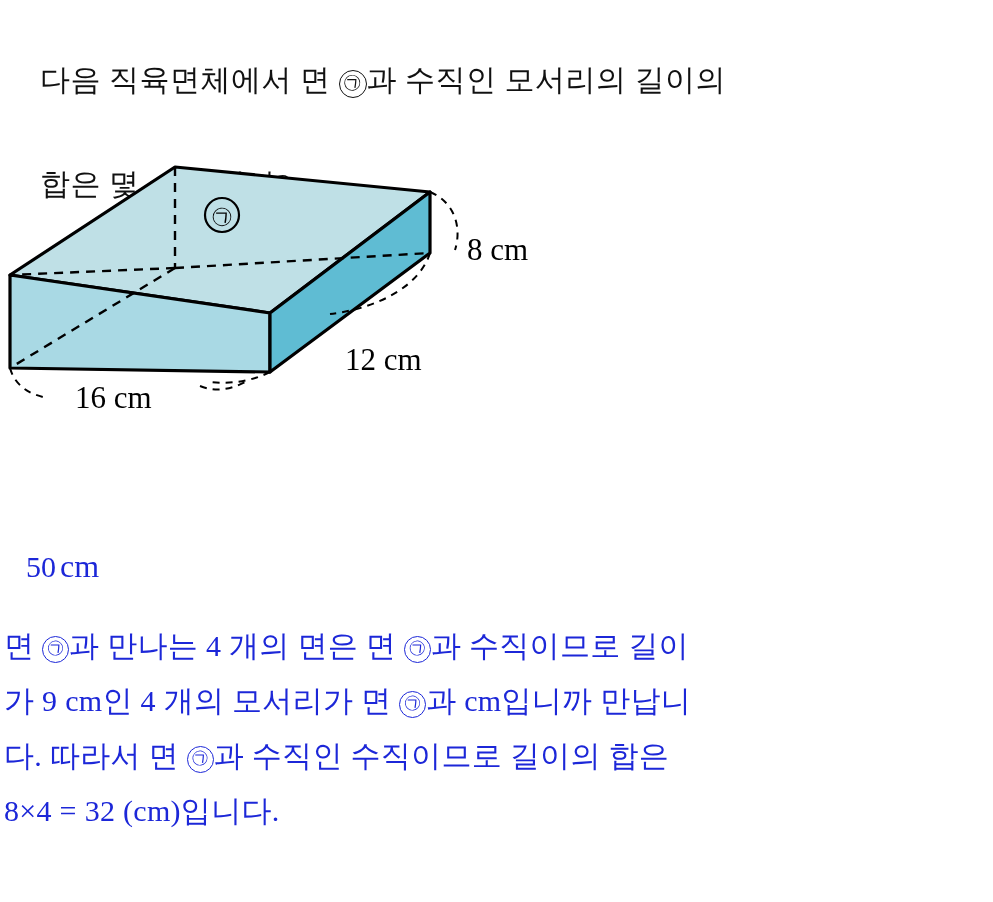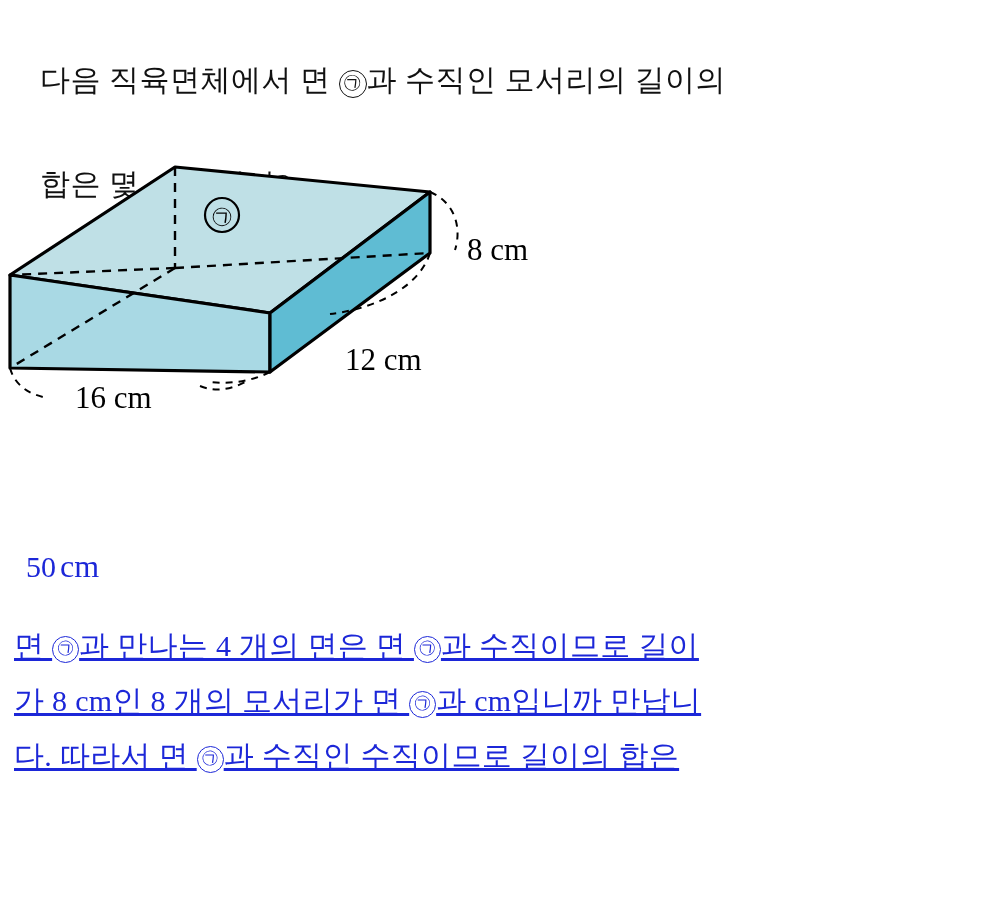--- a/index.html
+++ b/index.html
@@ -46,28 +46,27 @@
     font-size: 30px;
     color: #1c27d8;
     font-family: "Liberation Serif", serif;
   }
   .answer .unit {
     font-size: 32px;
     padding-left: 4px;
   }
   .explain {
     position: absolute;
-    left: 14px;
+    left: 4px;
     top: 618px;
     width: 970px;
     font-size: 30px;
     line-height: 55px;
     color: #1c27d8;
     letter-spacing: 0.3px;
-    text-decoration: underline;
   }
   .explain .ln {
     display: block;
     white-space: pre;
   }
   .sym {
     display: inline-block;
     width: 25px;
     height: 25px;
     border: 1.6px solid currentColor;
@@ -133,17 +132,18 @@
       <text x="75" y="258" font-family="Liberation Serif, serif" font-size="31" fill="#000">16 cm</text>
     </svg>
   </div>
 
   <div class="answer">
     <span class="math">50</span><span class="unit">cm</span>
   </div>
 
   <div class="explain">
     <span class="ln"><span>면 </span><span class="sym">㉠</span><span>과 만나는 4 개의 면은 면 </span><span class="sym">㉠</span><span>과 수직이므로 길이</span></span>
-    <span class="ln"><span>가 8 cm인 8 개의 모서리가 면 </span><span class="sym">㉠</span><span>과 cm입니까 만납니</span></span>
+    <span class="ln"><span>가 9 cm인 4 개의 모서리가 면 </span><span class="sym">㉠</span><span>과 cm입니까 만납니</span></span>
     <span class="ln"><span>다. 따라서 면 </span><span class="sym">㉠</span><span>과 수직인 수직이므로 길이의 합은</span></span>
+    <span class="ln math">8×4 = 32 (cm)입니다.</span>
   </div>
 
 </div>
 
 </body></html>

